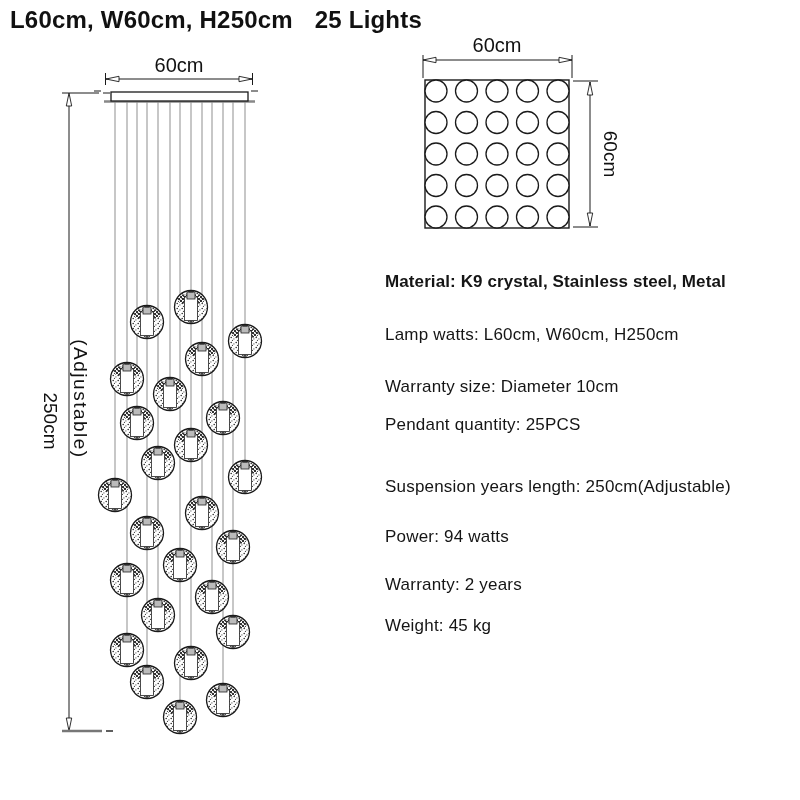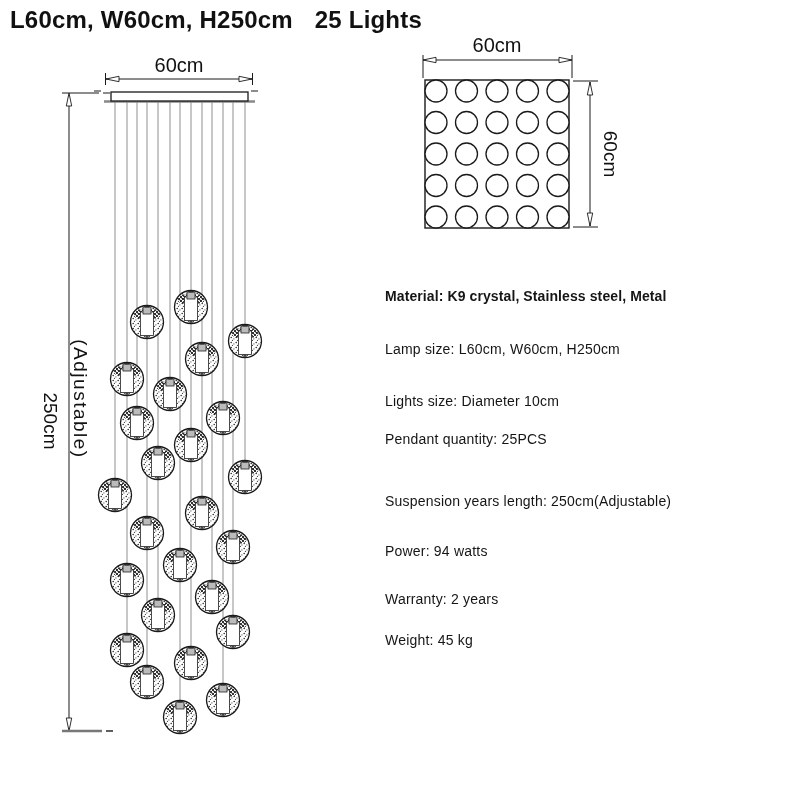--- a/index.html
+++ b/index.html
@@ -3,21 +3,21 @@
 <meta charset="utf-8">
 <style>
   html,body{margin:0;padding:0;background:#fff;}
   body{width:800px;height:800px;overflow:hidden;font-family:"Liberation Sans",sans-serif;}
   .canvas{position:relative;width:660px;height:800px;background:#fff;}
   .title{position:absolute;left:10px;top:6px;font-size:24px;font-weight:700;color:#111;letter-spacing:.2px;white-space:nowrap;}
   .title .gap{margin-left:22px;}
   svg.art{position:absolute;left:0;top:0;}
   svg text{font-family:"Liberation Sans",sans-serif;fill:#111;}
   .specs{position:absolute;left:385px;top:0;width:410px;}
-  .spec-line{position:absolute;left:0;font-size:14px;color:#151515;white-space:nowrap;letter-spacing:.2px;margin-top:16px;}
+  .spec-line{position:absolute;left:0;font-size:17px;color:#151515;white-space:nowrap;letter-spacing:.2px;}
   .spec-line.em{font-weight:600;letter-spacing:.1px;}
 </style>
 </head>
 <body>
 
 <div class="canvas">
 
   <div class="title">
     <span>L60cm, W60cm, H250cm</span><span class="gap">25 Lights</span>
   </div>
@@ -377,22 +377,22 @@
         <line x1="573" y1="227" x2="598" y2="227" stroke="#1a1a1a" stroke-width="1"></line>
         <path d="M590 82 L587.3 95 L592.7 95 Z" fill="#ffffff" stroke="#1a1a1a" stroke-width="0.9"></path>
         <path d="M590 226 L587.3 213 L592.7 213 Z" fill="#ffffff" stroke="#1a1a1a" stroke-width="0.9"></path>
         <text transform="rotate(90 604 154)" x="604" y="154" text-anchor="middle" font-size="19">60cm</text>
       </g>
     </g>
   </svg>
 
   <div class="specs">
     <div class="spec-line em" style="top:272px">Material: K9 crystal, Stainless steel, Metal</div>
-    <div class="spec-line" style="top:325px">Lamp size: L60cm, W60cm, H250cm</div>
-    <div class="spec-line" style="top:377px">Lights size: Diameter 10cm</div>
+    <div class="spec-line" style="top:325px">Lamp watts: L60cm, W60cm, H250cm</div>
+    <div class="spec-line" style="top:377px">Warranty size: Diameter 10cm</div>
     <div class="spec-line" style="top:415px">Pendant quantity: 25PCS</div>
     <div class="spec-line" style="top:477px">Suspension years length: 250cm(Adjustable)</div>
     <div class="spec-line" style="top:527px">Power: 94 watts</div>
     <div class="spec-line" style="top:575px">Warranty: 2 years</div>
     <div class="spec-line" style="top:616px">Weight: 45 kg</div>
   </div>
 
 </div>
 
 </body></html>

